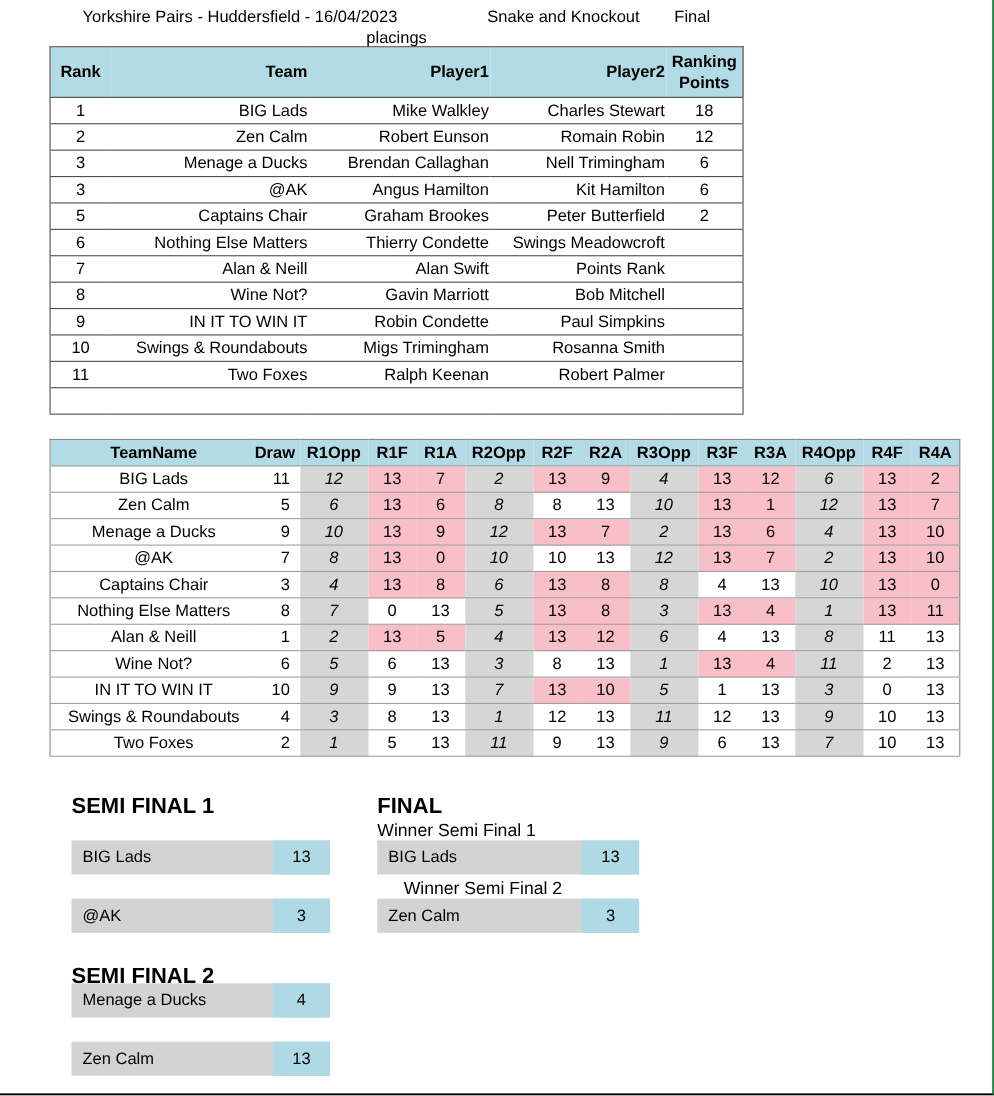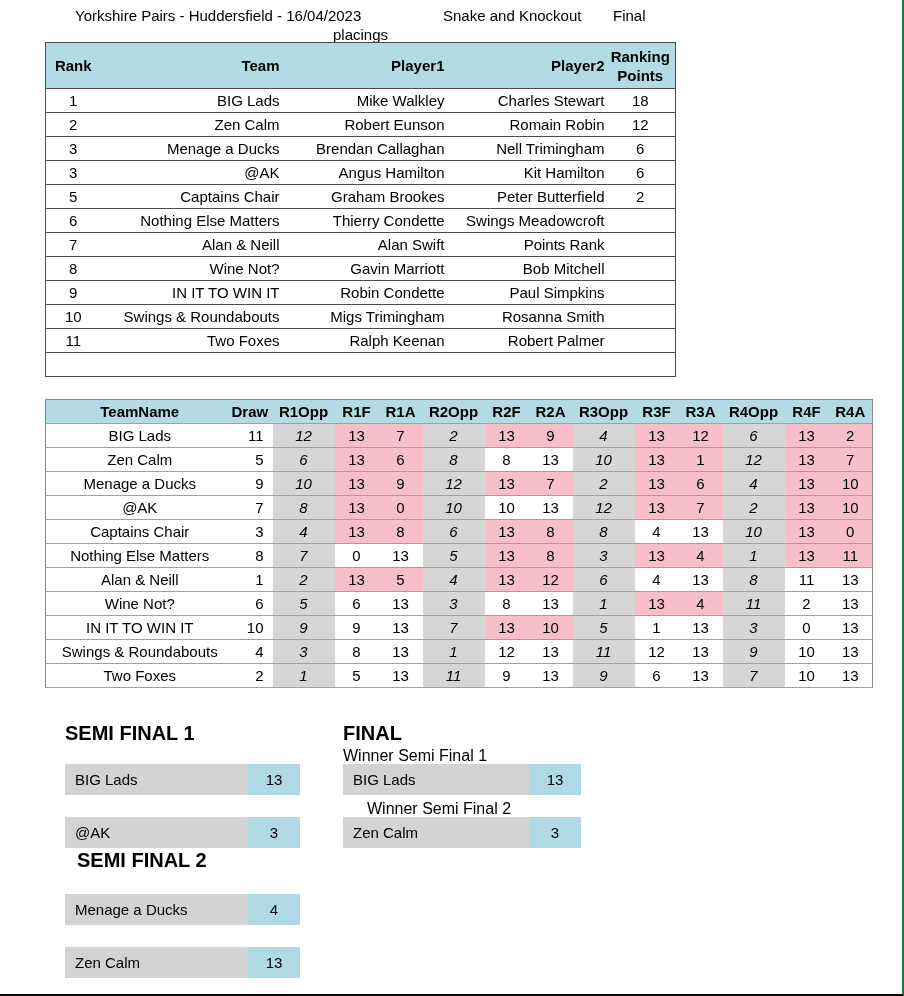--- a/index.html
+++ b/index.html
@@ -66,21 +66,21 @@
     font-size:15px;
   }
   .ko-team{flex:1;padding-left:10px;white-space:nowrap;}
   .ko-score{
     width:52px;align-self:stretch;background:var(--score-blue);
     display:flex;align-items:center;justify-content:center;
   }
   .h-sf1{left:65px;top:722px;}
   .b-sf1a{left:65px;top:764px;}
   .b-sf1b{left:65px;top:817px;}
-  .h-sf2{left:65px;top:849px;margin-left:12px;}
+  .h-sf2{left:65px;top:877px;}
   .b-sf2a{left:65px;top:894px;}
   .b-sf2b{left:65px;top:947px;}
   .h-fin{left:343px;top:722px;}
   .s-fin1{left:343px;top:747px;}
   .b-fina{left:343px;top:764px;width:238px;}
   .s-fin2{left:323px;top:800px;margin-left:44px;}
   .b-finb{left:343px;top:817px;width:238px;}
 </style>
 </head>
 <body>

